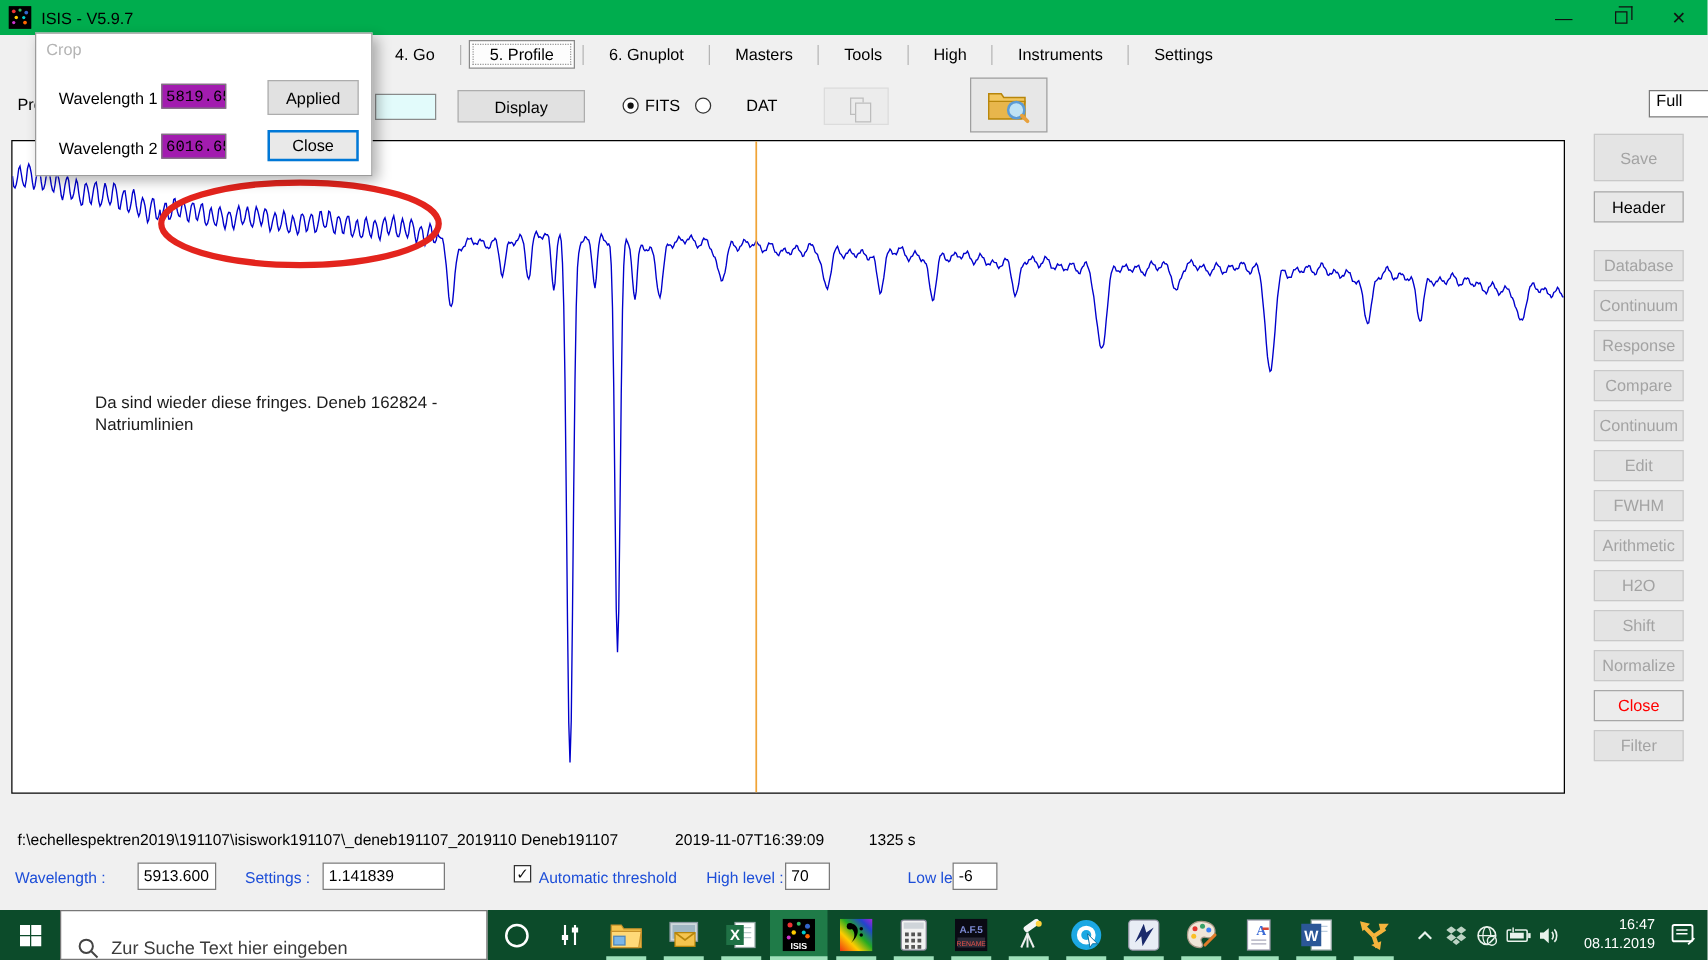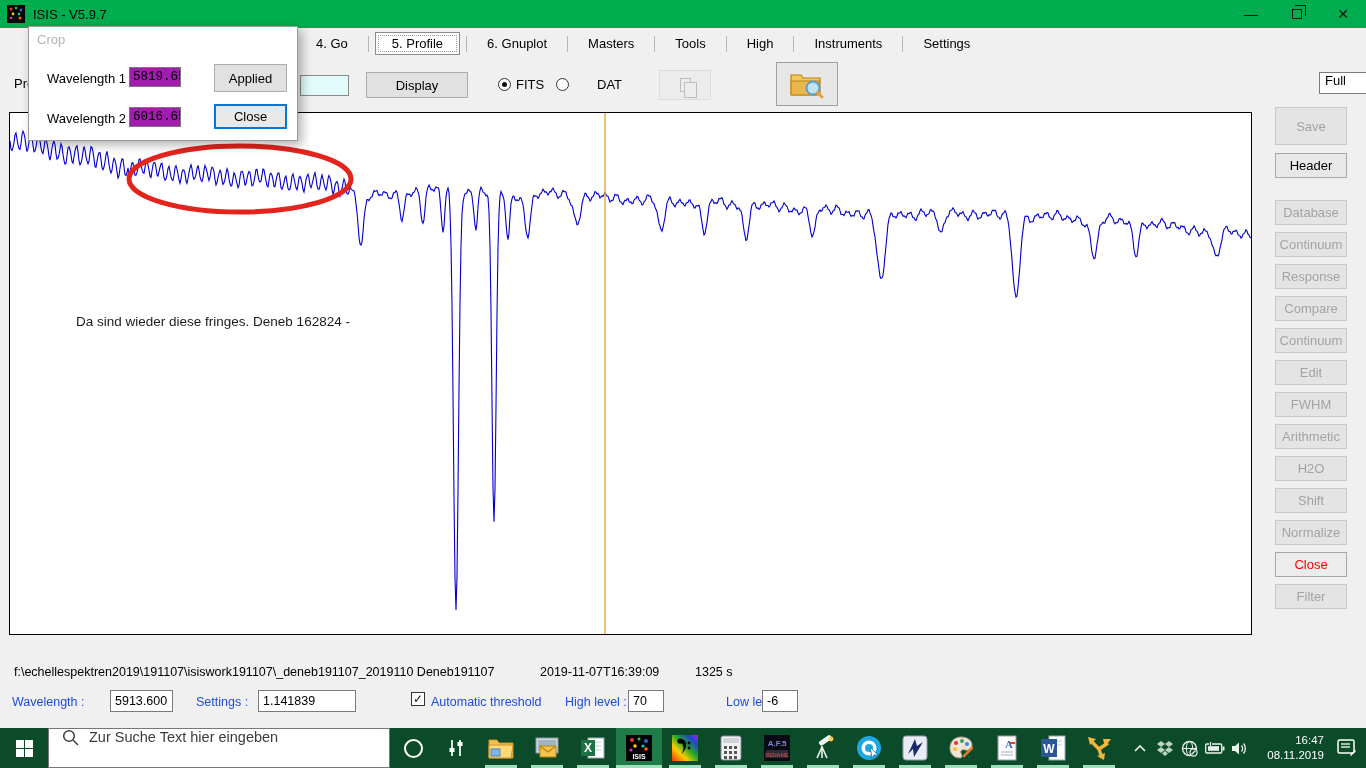--- a/index.html
+++ b/index.html
@@ -88,21 +88,21 @@
   #autothresh-label { left:431px; }
   #high-label { left:565px; } #high-input { left:628px; width:36px; }
   #low-label { left:726px; } #low-input { left:762px; width:36px; }
 
   
   #taskbar { position:absolute; left:0; top:728px; width:1366px; height:40px;
     background:var(--taskbar_green); display:flex; align-items:stretch; }
   #start-btn { width:48px; display:flex; align-items:center; justify-content:center; }
   .winlogo { width:17px; height:17px; display:grid; grid-template-columns:8px 8px; grid-template-rows:8px 8px; gap:1px; }
   .winlogo div { background:#fff; }
-  #search-box { width:342px; background:#fff; border:1px solid #777; display:flex; align-items:flex-start; }
+  #search-box { width:342px; background:#fff; border:1px solid #777; display:flex; align-items:flex-end; }
   #search-glyph { margin:0 10px 0 13px; }
   #search-text { font-size:14.5px; color:#3b3b3b; }
   #cortana-btn { width:46px; display:flex; align-items:center; justify-content:center; }
   #cortana-circle { width:19px; height:19px; border:2.5px solid #fff; border-radius:50%; }
   #taskview-btn { width:42px; display:flex; align-items:center; justify-content:center; }
   .slot { width:46px; display:flex; align-items:center; justify-content:center; position:relative; }
   .slot.active { background:var(--active_slot_green); }
   .slot .underline { position:absolute; bottom:0; left:7px; right:7px; height:3px; background:var(--underline_green); }
   .slot.active .underline { left:0; right:0; }
   #tray { margin-left:auto; display:flex; align-items:center; }
@@ -179,20 +179,21 @@
 </div>
 
 <div id="plot">
   <svg id="spectrum-svg" width="1241" height="521" viewBox="0 0 1241 521">
       <polyline points="0,27.9 1,36.2 2,37.4 3,34.6 4,29.4 5,22.0 6,20.0 7,25.8 8,31.9 9,35.4 10,36.4 11,30.9 12,21.8 13,18.2 14,20.6 15,25.4 16,33.1 17,38.7 18,35.7 19,28.9 20,24.5 21,21.9 22,24.1 23,32.5 24,38.7 25,37.9 26,34.1 27,27.7 28,20.7 29,20.9 30,28.1 31,34.7 32,39.1 33,40.5 34,35.0 35,27.6 36,26.5 37,30.0 38,35.6 39,43.4 40,47.1 41,42.1 42,35.0 43,30.5 44,28.1 45,31.7 46,40.8 47,46.1 48,45.2 49,41.9 50,36.0 51,30.7 52,33.4 53,41.4 54,47.4 55,51.1 56,50.5 57,42.7 58,34.9 59,33.8 60,36.5 61,41.6 62,48.6 63,50.2 64,44.0 65,37.6 66,33.9 67,32.8 68,38.6 69,48.0 70,51.9 71,50.1 72,45.9 73,38.7 74,33.5 75,36.8 76,43.6 77,48.1 78,50.7 79,48.3 80,39.8 81,33.7 82,34.6 83,38.7 84,45.7 85,53.6 86,54.3 87,48.3 88,43.0 89,39.8 90,39.6 91,46.4 92,54.8 93,56.7 94,54.0 95,49.0 96,41.6 97,38.4 98,43.9 99,51.5 100,56.8 101,60.0 102,57.3 103,49.3 104,45.3 105,47.4 106,51.7 107,58.8 108,65.0 109,62.8 110,55.3 111,49.6 112,45.9 113,46.4 114,54.0 115,61.6 116,62.5 117,59.8 118,54.8 119,62.6 120,58.4 121,54.2 122,49.8 123,49.8 124,56.6 125,62.2 126,62.2 127,59.7 128,53.8 129,46.5 130,45.9 131,51.6 132,56.4 133,59.7 134,60.3 135,54.6 136,48.1 137,48.3 138,52.2 139,57.1 140,63.2 141,64.4 142,58.0 143,51.8 144,49.6 145,49.8 146,54.6 147,61.9 148,63.1 149,58.7 150,54.5 151,50.8 152,50.1 153,56.7 154,64.8 155,67.1 156,65.9 157,62.1 158,55.4 159,53.3 160,58.5 161,63.9 162,66.7 163,67.5 164,62.5 165,54.6 166,52.7 167,56.3 168,60.9 169,67.0 170,70.3 171,65.8 172,59.2 173,56.9 174,57.1 175,60.7 176,67.8 177,70.4 178,65.5 179,59.7 180,54.9 181,51.8 182,55.6 183,63.3 184,66.3 185,64.8 186,61.6 187,55.7 188,52.3 189,56.8 190,63.6 191,67.1 192,68.5 193,65.1 194,56.9 195,52.5 196,54.9 197,58.9 198,63.6 199,67.5 200,64.4 201,57.3 202,54.2 203,55.1 204,58.6 205,66.4 206,72.0 207,69.6 208,64.3 209,60.3 210,57.3 211,59.5 212,67.1 213,71.4 214,69.8 215,66.3 216,60.7 217,55.8 218,58.5 219,66.0 220,70.8 221,73.0 222,71.9 223,65.2 224,59.9 225,61.8 226,66.3 227,70.6 228,74.6 229,72.7 230,64.5 231,58.9 232,58.3 233,60.1 234,65.9 235,72.1 236,71.0 237,65.3 238,61.2 239,58.5 240,59.4 241,66.7 242,72.8 243,72.1 244,68.3 245,62.9 246,56.5 247,56.3 248,62.6 249,67.5 250,68.9 251,68.1 252,62.4 253,56.0 254,56.8 255,62.4 256,67.7 257,72.8 258,73.8 259,67.4 260,61.1 261,60.4 262,62.1 263,66.8 264,73.3 265,73.8 266,67.8 267,62.8 268,60.1 269,60.1 270,66.5 271,74.6 272,76.3 273,73.5 274,69.8 275,64.5 276,63.2 277,69.2 278,75.4 279,77.0 280,76.1 281,71.0 282,63.1 283,61.0 284,65.5 285,70.3 286,74.8 287,76.9 288,72.0 289,65.0 290,63.5 291,65.8 292,69.9 293,76.5 294,79.0 295,73.4 296,66.9 297,63.1 298,61.3 299,64.9 300,72.4 301,74.7 302,71.4 303,67.3 304,62.4 305,59.7 306,64.9 307,72.8 308,76.1 309,76.3 310,73.1 311,65.8 312,62.0 313,65.7 314,70.8 315,74.6 316,77.1 317,73.5 318,65.6 319,62.6 320,64.9 321,69.1 322,76.1 323,81.3 324,78.5 325,72.5 326,69.5 327,68.5 328,71.3 329,78.9 330,83.2 331,80.2 332,75.4 333,70.3 334,66.0 335,68.6 336,76.5 337,80.8 338,81.1 339,79.0 340,73.0 341,76.0 342,76.9 343,77.7 344,77.7 345,82.7 346,91.1 347,99.5 348,111.2 349,124.1 350,130.9 351,132.0 352,129.3 353,118.9 354,106.0 355,97.5 356,91.5 357,86.6 358,86.5 359,87.7 360,85.7 361,84.3 362,83.9 363,80.5 364,77.6 365,78.3 366,78.1 367,77.6 368,80.5 369,82.5 370,81.5 371,82.0 372,82.4 373,79.6 374,78.3 375,79.7 376,79.4 377,80.0 378,83.7 379,85.3 380,84.8 381,85.8 382,85.1 383,81.3 384,79.6 385,79.4 386,77.7 387,79.1 388,85.0 389,90.8 390,97.7 391,106.1 392,108.4 393,103.4 394,97.3 395,90.3 396,82.9 397,80.7 398,81.6 399,80.9 400,81.4 401,83.5 402,82.2 403,79.7 404,79.3 405,77.4 406,74.6 407,75.9 408,78.9 409,82.2 410,90.5 411,101.7 412,108.3 413,110.2 414,106.8 415,95.9 416,84.0 417,78.0 418,74.3 419,72.1 420,74.3 421,76.8 422,76.4 423,77.2 424,78.2 425,75.7 426,73.9 427,74.8 428,74.7 429,76.6 430,86.1 431,99.5 432,112.1 433,119.3 434,113.5 435,97.1 436,83.8 437,77.6 438,74.9 439,79.8 440,97.7 441,131.8 442,191.8 443,282.1 444,383.7 445,464.9 446,497.0 447,463.6 448,377.1 449,276.0 450,190.9 451,132.2 452,101.0 453,89.6 454,84.2 455,80.8 456,80.7 457,79.4 458,76.4 459,76.9 460,78.6 461,79.0 462,83.1 463,92.0 464,101.8 465,112.1 466,117.5 467,109.5 468,94.2 469,83.5 470,77.5 471,74.2 472,76.1 473,79.2 474,79.6 475,80.8 476,82.9 477,82.1 478,84.5 479,99.3 480,133.2 481,197.2 482,289.2 483,374.4 484,408.7 485,375.9 486,293.8 487,201.6 488,134.8 489,99.9 490,83.6 491,78.5 492,80.7 493,83.2 494,86.8 495,96.8 496,110.2 497,121.4 498,126.7 499,120.1 500,103.6 501,90.6 502,85.7 503,83.2 504,83.3 505,86.6 506,87.7 507,86.7 508,87.6 509,87.2 510,84.6 511,85.2 512,88.4 513,91.5 514,98.7 515,109.4 516,117.3 517,122.3 518,125.0 519,120.2 520,109.9 521,100.9 522,92.5 523,84.6 524,82.3 525,83.3 526,82.8 527,83.5 528,85.4 529,83.7 530,80.9 531,80.5 532,78.7 533,76.2 534,77.6 535,79.2 536,78.8 537,80.3 538,82.0 539,80.0 540,78.4 541,78.6 542,76.5 543,75.1 544,77.5 545,79.2 546,79.9 547,83.3 548,85.4 549,84.0 550,83.4 551,83.0 552,79.5 553,77.5 554,78.6 555,78.6 556,79.2 557,83.3 558,85.9 559,86.6 560,89.6 561,92.3 562,92.8 563,96.0 564,101.3 565,104.1 566,107.5 567,111.7 568,111.3 569,107.8 570,104.9 571,99.1 572,91.2 573,86.7 574,83.7 575,80.1 576,80.4 577,83.3 578,84.0 579,85.3 580,87.9 581,86.9 582,84.2 583,83.6 584,81.7 585,78.6 586,79.2 587,80.8 588,80.5 589,82.2 590,84.9 591,83.9 592,82.8 593,83.4 594,81.6 595,79.7 596,81.5 597,83.0 598,83.3 599,86.3 600,89.0 601,87.9 602,87.4 603,87.3 604,84.0 605,81.4 606,82.1 607,81.9 608,82.1 609,85.9 610,88.7 611,88.9 612,90.7 613,91.5 614,88.8 615,87.3 616,87.7 617,86.0 618,85.6 619,88.5 620,89.4 621,89.0 622,90.7 623,90.3 624,87.0 625,85.9 626,85.5 627,83.3 628,83.8 629,87.0 630,88.0 631,89.2 632,92.1 633,91.7 634,88.9 635,88.0 636,86.0 637,82.2 638,81.8 639,83.2 640,82.9 641,84.8 642,88.6 643,89.6 644,90.5 645,94.2 646,96.5 647,98.7 648,104.6 649,110.2 650,113.0 651,116.6 652,118.3 653,114.3 654,109.3 655,104.6 656,96.9 657,90.1 658,87.6 659,85.4 660,84.0 661,87.0 662,89.9 663,90.5 664,92.4 665,93.9 666,91.5 667,89.6 668,89.6 669,87.6 670,86.4 671,88.8 672,90.1 673,90.0 674,92.2 675,93.0 676,90.5 677,89.6 678,89.5 679,87.1 680,86.9 681,89.7 682,90.6 683,91.5 684,94.7 685,95.0 686,92.9 687,92.9 688,92.9 689,92.1 690,96.1 691,103.6 692,109.8 693,116.3 694,121.9 695,120.6 696,114.9 697,109.3 698,101.6 699,93.4 700,89.9 701,88.4 702,86.3 703,87.5 704,90.3 705,89.9 706,89.8 707,90.7 708,88.5 709,85.5 710,85.7 711,85.4 712,84.6 713,87.6 714,91.1 715,92.0 716,94.1 717,96.2 718,94.2 719,92.1 720,91.9 721,89.6 722,87.7 723,89.7 724,91.2 725,91.4 726,94.1 727,96.2 728,94.9 729,95.3 730,97.3 731,98.1 732,101.9 733,110.2 734,117.3 735,122.6 736,127.5 737,126.7 738,119.7 739,112.9 740,105.5 741,96.6 742,91.9 743,91.0 744,89.5 745,90.2 746,94.0 747,95.3 748,95.0 749,96.4 750,95.5 751,92.0 752,91.1 753,90.9 754,88.9 755,89.7 756,92.4 757,92.5 758,92.5 759,94.1 760,92.7 761,89.8 762,89.8 763,89.3 764,87.9 765,90.2 766,93.5 767,94.4 768,96.4 769,98.9 770,97.4 771,95.1 772,94.8 773,92.4 774,89.8 775,91.2 776,92.9 777,93.2 778,96.2 779,99.1 780,98.4 781,98.2 782,98.9 783,96.6 784,95.0 785,96.6 786,97.1 787,97.1 788,100.1 789,101.7 790,100.2 791,99.9 792,99.4 793,95.6 794,93.8 795,94.8 796,94.8 797,96.8 798,103.2 799,109.0 800,113.8 801,120.5 802,124.0 803,121.8 804,118.7 805,114.2 806,106.6 807,101.5 808,100.3 809,98.1 810,96.9 811,98.4 812,97.6 813,94.8 814,94.6 815,94.1 816,92.0 817,93.2 818,96.2 819,96.7 820,98.4 821,101.2 822,100.2 823,97.9 824,97.5 825,95.2 826,92.1 827,92.9 828,94.5 829,94.7 830,97.7 831,101.4 832,101.5 833,101.5 834,102.6 835,100.5 836,98.2 837,99.1 838,99.2 839,98.6 840,101.2 841,103.4 842,102.5 843,102.7 844,103.0 845,99.9 846,97.8 847,98.4 848,97.7 849,97.7 850,101.4 851,103.7 852,103.8 853,105.7 854,105.9 855,102.5 856,100.5 857,99.7 858,97.0 859,96.5 860,99.9 861,102.4 862,105.6 863,112.6 864,118.8 865,124.0 866,132.6 867,141.5 868,148.1 869,156.0 870,163.5 871,165.4 872,164.7 873,162.4 874,154.2 875,142.8 876,133.0 877,122.2 878,111.3 879,105.6 880,102.7 881,99.9 882,100.7 883,103.7 884,103.8 885,103.7 886,104.9 887,103.0 888,100.0 889,100.2 890,99.9 891,98.5 892,100.7 893,103.2 894,102.9 895,103.6 896,104.7 897,102.4 898,100.2 899,100.7 900,99.8 901,99.2 902,102.2 903,104.7 904,104.8 905,106.7 906,107.6 907,104.4 908,102.1 909,101.1 910,97.8 911,96.0 912,97.9 913,98.7 914,99.0 915,102.1 916,103.4 917,101.5 918,101.2 919,100.7 920,97.5 921,96.5 922,98.1 923,98.0 924,99.1 925,103.4 926,106.2 927,108.4 928,113.6 929,117.4 930,117.9 931,119.0 932,118.5 933,113.9 934,110.6 935,109.5 936,106.4 937,103.9 938,104.0 939,101.6 940,97.9 941,97.3 942,96.6 943,94.8 944,96.4 945,99.4 946,99.7 947,101.0 948,103.3 949,101.9 950,100.0 951,100.6 952,99.8 953,98.6 954,101.1 955,103.6 956,103.8 957,105.9 958,107.5 959,105.2 960,103.0 961,102.4 962,99.3 963,97.1 964,98.8 965,100.0 966,100.5 967,103.9 968,106.2 969,105.0 970,104.9 971,104.7 972,101.4 973,99.5 974,100.3 975,99.6 976,99.4 977,102.2 978,103.1 979,101.7 980,102.1 981,101.4 982,97.9 983,97.0 984,97.9 985,97.2 986,98.6 987,102.6 988,104.0 989,104.3 990,106.2 991,105.1 992,101.5 993,100.5 994,99.7 995,97.7 996,99.4 997,104.1 998,107.9 999,114.5 1000,125.3 1001,135.5 1002,146.6 1003,160.9 1004,172.5 1005,179.3 1006,184.1 1007,183.1 1008,174.3 1009,163.7 1010,152.1 1011,137.6 1012,125.1 1013,117.1 1014,109.2 1015,103.5 1016,103.1 1017,103.4 1018,103.4 1019,106.6 1020,109.5 1021,108.8 1022,108.8 1023,108.9 1024,105.5 1025,102.8 1026,102.9 1027,101.7 1028,100.9 1029,103.5 1030,104.9 1031,103.9 1032,104.8 1033,104.8 1034,101.6 1035,100.3 1036,100.8 1037,99.5 1038,99.9 1039,103.4 1040,104.8 1041,104.9 1042,106.8 1043,106.3 1044,102.8 1045,101.4 1046,100.3 1047,97.5 1048,97.7 1049,100.6 1050,101.6 1051,103.2 1052,106.8 1053,107.3 1054,105.8 1055,106.3 1056,105.4 1057,102.7 1058,103.3 1059,105.2 1060,104.9 1061,106.6 1062,109.5 1063,108.8 1064,107.4 1065,107.8 1066,105.7 1067,102.9 1068,103.9 1069,105.1 1070,105.2 1071,108.5 1072,112.0 1073,112.1 1074,112.7 1075,114.1 1076,112.4 1077,111.5 1078,114.8 1079,118.2 1080,122.8 1081,131.5 1082,139.2 1083,142.9 1084,145.8 1085,145.3 1086,138.6 1087,131.3 1088,125.3 1089,117.7 1090,112.3 1091,111.6 1092,110.6 1093,109.1 1094,110.3 1095,110.0 1096,106.6 1097,105.0 1098,104.0 1099,100.9 1100,100.3 1101,103.0 1102,104.0 1103,105.6 1104,109.5 1105,110.8 1106,109.5 1107,109.9 1108,109.0 1109,105.8 1110,105.4 1111,106.7 1112,106.2 1113,107.5 1114,110.8 1115,111.0 1116,110.2 1117,111.4 1118,110.4 1119,108.4 1120,110.6 1121,114.6 1122,118.8 1123,127.2 1124,136.8 1125,141.7 1126,143.8 1127,143.2 1128,136.1 1129,126.8 1130,120.6 1131,114.7 1132,110.0 1133,110.4 1134,112.2 1135,112.0 1136,113.8 1137,115.7 1138,113.8 1139,112.0 1140,112.2 1141,110.2 1142,108.6 1143,110.7 1144,111.9 1145,111.6 1146,113.7 1147,114.5 1148,111.8 1149,110.4 1150,109.7 1151,106.6 1152,105.4 1153,107.6 1154,108.6 1155,109.8 1156,113.8 1157,115.7 1158,114.6 1159,115.0 1160,114.3 1161,110.6 1162,109.4 1163,110.2 1164,109.3 1165,110.1 1166,113.6 1167,114.7 1168,114.4 1169,116.1 1170,115.6 1171,112.9 1172,113.1 1173,114.0 1174,113.3 1175,115.3 1176,119.0 1177,119.7 1178,120.3 1179,122.0 1180,120.2 1181,116.8 1182,116.2 1183,114.9 1184,112.7 1185,114.5 1186,117.4 1187,118.1 1188,120.3 1189,123.1 1190,122.0 1191,120.3 1192,120.4 1193,118.2 1194,115.7 1195,117.1 1196,118.3 1197,118.3 1198,121.3 1199,124.7 1200,125.4 1201,127.8 1202,132.0 1203,133.8 1204,136.3 1205,141.0 1206,142.8 1207,142.3 1208,143.0 1209,140.8 1210,135.1 1211,130.9 1212,126.8 1213,120.2 1214,116.3 1215,115.5 1216,113.5 1217,113.4 1218,116.8 1219,118.4 1220,118.5 1221,120.7 1222,121.0 1223,118.4 1224,118.1 1225,118.6 1226,117.2 1227,118.2 1228,121.6 1229,122.4 1230,122.9 1231,125.1 1232,124.1 1233,121.0 1234,120.4 1235,119.3 1236,116.9 1237,118.1 1238,121.1 1239,122.0 1240,124.3 1241,124.8" fill="none" stroke="#0000cc" stroke-width="1.1"></polyline>
       <line x1="595" x2="595" y1="0" y2="521" stroke="#f0a437" stroke-width="1.4"></line>
       <ellipse cx="230" cy="66" rx="111" ry="33" fill="none" stroke="#e3241d" stroke-width="5"></ellipse>
     </svg>
   <div id="annotation">
     <div>Da sind wieder diese fringes. Deneb 162824 -</div>
+    <div>Natriumlinien</div>
   </div>
 </div>
 
 <div id="full-combo">
   <span>Full</span>
   <span class="chev">˅</span>
 </div>
 <div id="right-buttons"></div>
 
 <div class="stat" id="path-text">f:\echellespektren2019\191107\isiswork191107\_deneb191107_2019110 Deneb191107</div>

